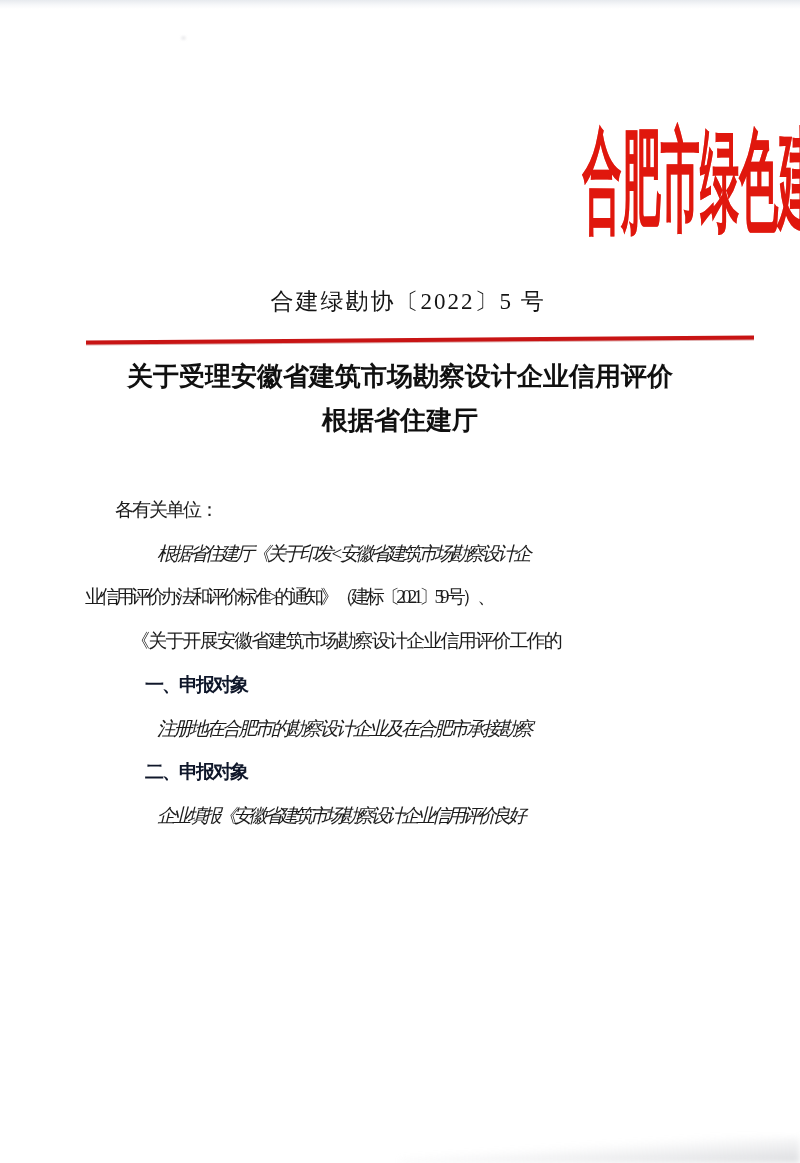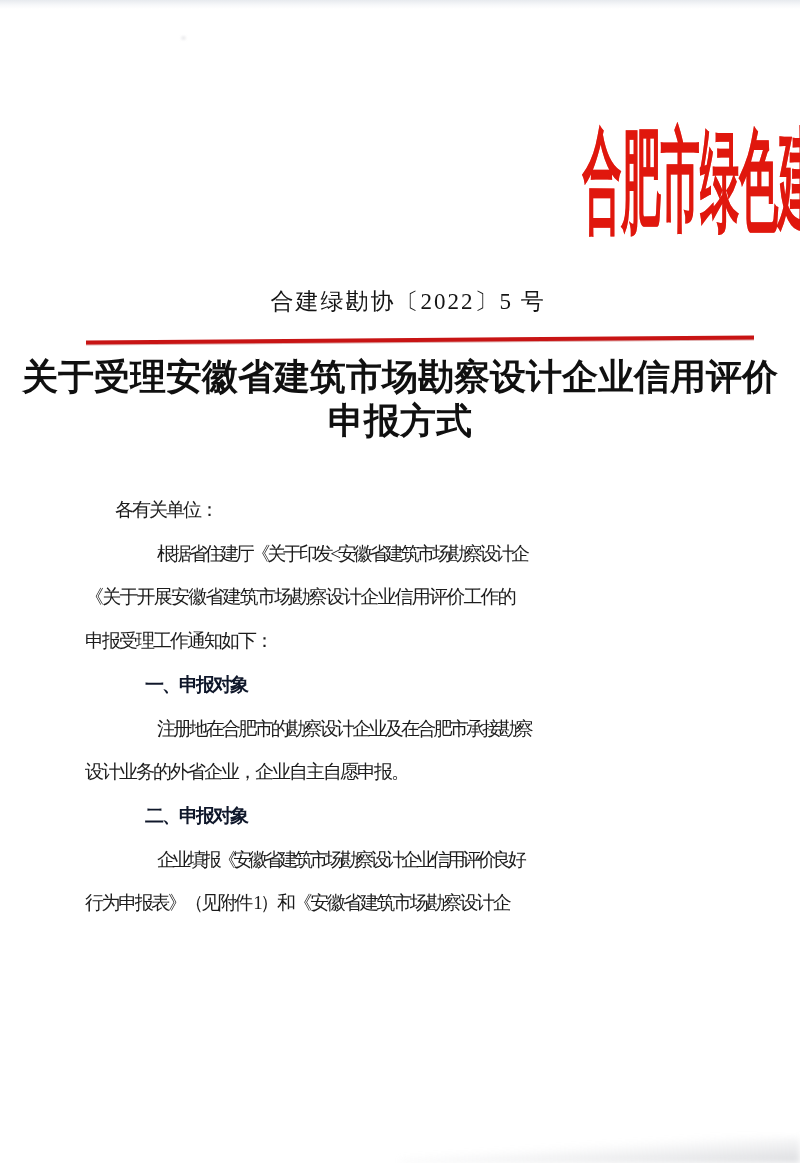--- a/index.html
+++ b/index.html
@@ -32,30 +32,30 @@
   .doc-number{
     position:absolute;top:287px;left:0;width:800px;height:30px;line-height:30px;
     text-align:center;font-size:23px;letter-spacing:2px;color:#141414;margin-left:8px;
   }
   .red-rule{
     position:absolute;top:338px;left:86px;width:668px;height:4px;background:#c81414;
     transform:rotate(-0.45deg);box-shadow:0 1px 0 rgba(160,20,20,.35);
   }
   .doc-title{
     position:absolute;top:355px;left:0;width:800px;text-align:center;
-    font-size:36px;font-weight:bold;line-height:44px;color:#101010;
+    font-size:26px;font-weight:bold;line-height:44px;color:#101010;
   }
   .body-text{
     position:absolute;left:85px;top:488px;width:630px;
     font-size:19px;line-height:43.7px;letter-spacing:-2px;color:#1c1c1c;
   }
   .ln{white-space:nowrap;}
   .ln .t{display:inline-block;white-space:nowrap;}
   .ind-half{padding-left:30px;}
-  .ind-first{padding-left:72px;}
+  .ind-first{padding-left:72px;font-style:italic;}
   .ind-head{padding-left:60px;}
   .head{font-weight:bold;color:#0f172a;}
 </style>
 </head>
 <body>
 
 <div class="page">
 
   <div class="scan-top-edge"></div>
   <div class="scan-dot"></div>
@@ -63,30 +63,28 @@
   <div class="org-header">
     <span class="stretch">合肥市绿色建筑与勘察设计协会文件</span>
   </div>
 
   <div class="doc-number">合建绿勘协〔2022〕5 号</div>
 
   <div class="red-rule"></div>
 
   <div class="doc-title">
     <div>关于受理安徽省建筑市场勘察设计企业信用评价</div>
-    <div>申报方式</div>
+    <div>根据省住建厅</div>
   </div>
 
   <div class="body-text">
     <div class="ln ind-half"><span class="t">各有关单位：</span></div>
     <div class="ln ind-first just"><span class="t" style="letter-spacing: -3.25px;">根据省住建厅《关于印发&lt;安徽省建筑市场勘察设计企</span></div>
-    <div class="ln just"><span class="t" style="letter-spacing: -1.8px;">《关于开展安徽省建筑市场勘察设计企业信用评价工作的</span></div>
-    <div class="ln"><span class="t">申报受理工作通知如下：</span></div>
+    <div class="ln just"><span class="t" style="letter-spacing: -3.78125px;">业信用评价办法和评价标准&gt;的通知》（建标〔2021〕59 号）、</span></div>
+    <div class="ln just"><span class="t" style="letter-spacing: -1.8px; margin-left: 46px;">《关于开展安徽省建筑市场勘察设计企业信用评价工作的</span></div>
     <div class="ln head ind-head"><span class="t">一、申报对象</span></div>
     <div class="ln ind-first just"><span class="t" style="letter-spacing: -2.73913px;">注册地在合肥市的勘察设计企业及在合肥市承接勘察</span></div>
-    <div class="ln"><span class="t">设计业务的外省企业，企业自主自愿申报。</span></div>
     <div class="ln head ind-head"><span class="t">二、申报对象</span></div>
     <div class="ln ind-first just"><span class="t" style="letter-spacing: -3.75px;">企业填报《安徽省建筑市场勘察设计企业信用评价良好</span></div>
-    <div class="ln just"><span class="t" style="letter-spacing: -2.40741px;">行为申报表》（见附件 1）和《安徽省建筑市场勘察设计企</span></div>
   </div>
 
   <div class="scan-corner-smudge"></div>
 </div>
 
 </body></html>

